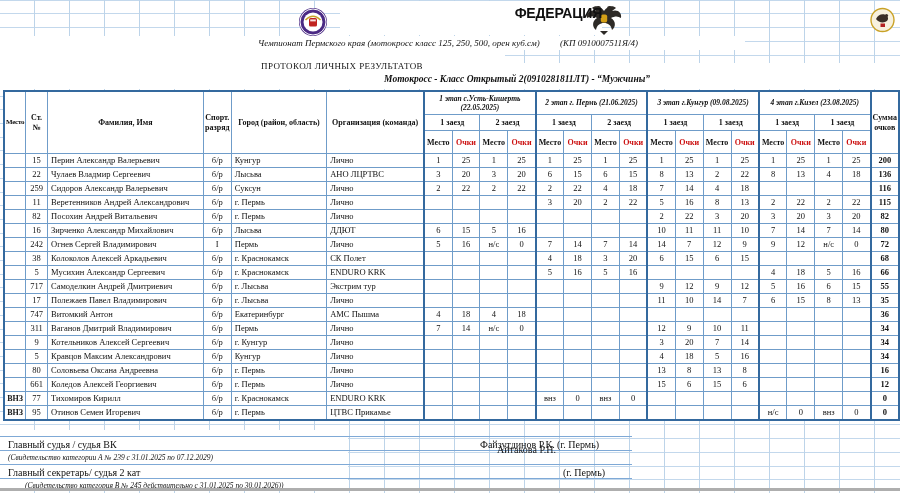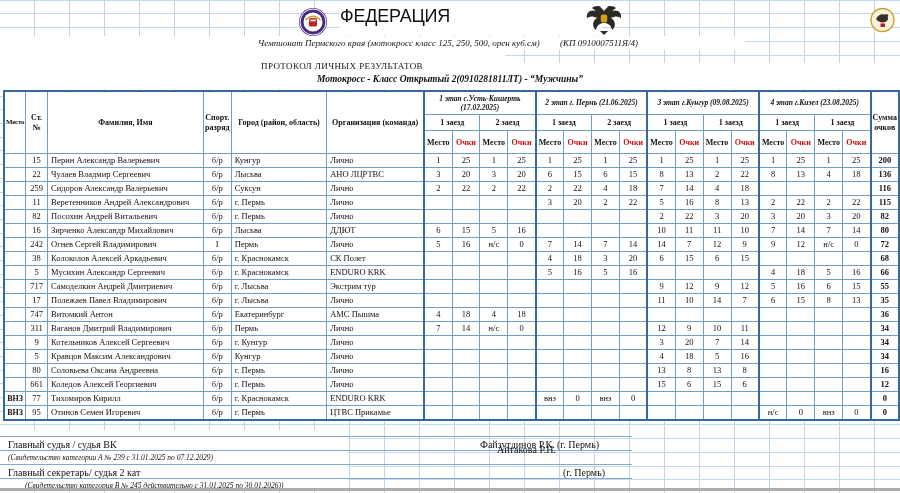--- a/index.html
+++ b/index.html
@@ -12,26 +12,26 @@
     font-family:"Liberation Serif", serif;
     color:#111;
   }
   .patch{position:absolute;background:#fff;}
   #patch-fed{left:340px;top:1px;width:262px;height:34px;}
   #patch-sub{left:0;top:36px;width:745px;height:14px;}
   #patch-mid1{left:0;top:50px;width:505px;height:38px;}
   #patch-mid2{left:0;top:63px;width:900px;height:26px;}
   #patch-foot{left:0;top:430px;width:348px;height:58px;}
 
-  #fed-title{position:absolute;left:340px;top:6px;width:262px;text-align:left;
-    font-family:"Liberation Sans", sans-serif;font-weight:normal;font-size:18px;line-height:1.12;letter-spacing:-0.2px;}
+  #fed-title{position:absolute;left:340px;top:6px;width:262px;text-align:right;
+    font-family:"Liberation Sans", sans-serif;font-weight:bold;font-size:14px;line-height:1.12;letter-spacing:-0.2px;}
   #subtitle{position:absolute;left:258px;top:38px;font-style:italic;font-size:9px;}
   #kp-code{position:absolute;left:560px;top:38px;font-style:italic;font-size:9px;}
   #protocol-title{position:absolute;left:261px;top:61px;width:300px;text-align:left;font-size:9px;letter-spacing:.4px;}
-  #class-title{position:absolute;left:250px;top:74px;width:400px;text-align:center;font-size:9.5px;font-weight:bold;font-style:italic;}
+  #class-title{position:absolute;left:250px;top:74px;width:400px;text-align:right;font-size:9.5px;font-weight:bold;font-style:italic;}
 
   .logo{position:absolute;}
   #logo-fim{left:298px;top:7px;}
   #logo-eagle{left:585px;top:3px;}
   #logo-perm{left:870px;top:7px;}
 
   table{position:absolute;left:3px;top:90px;border-collapse:collapse;table-layout:fixed;
     background:#fff;border:2px solid #34699e;}
   th,td{border:1px solid #6f9cc9;padding:0;text-align:center;overflow:hidden;font-family:"Liberation Serif",serif;}
   thead th{font-weight:bold;}
@@ -124,21 +124,21 @@
       <col style="width:26px">
     </colgroup>
   <thead id="hd">
       <tr>
         <th rowspan="3" class="hcol c0">Место</th>
         <th rowspan="3" class="hcol c1">Ст. №</th>
         <th rowspan="3" class="hcol c2">Фамилия, Имя</th>
         <th rowspan="3" class="hcol c3">Спорт. разряд</th>
         <th rowspan="3" class="hcol c4">Город (район, область)</th>
         <th rowspan="3" class="hcol c5">Организация (команда)</th>
-        <th colspan="4" class="stage sb">1 этап с.Усть-Кишерть (17.02.2025)</th>
+        <th colspan="4" class="stage sb">1 этап с.Усть-Кишерть (22.05.2025)</th>
         <th colspan="4" class="stage sb">2 этап г. Пермь (21.06.2025)</th>
         <th colspan="4" class="stage sb">3 этап г.Кунгур (09.08.2025)</th>
         <th colspan="4" class="stage sb">4 этап г.Кизел (23.08.2025)</th>
         <th rowspan="3" class="hcol sb">Сумма очков</th>
       </tr>
       <tr>
         <th colspan="2" class="race sb">1 заезд</th>
         <th colspan="2" class="race">2 заезд</th>
         <th colspan="2" class="race sb">1 заезд</th>
         <th colspan="2" class="race">2 заезд</th>

